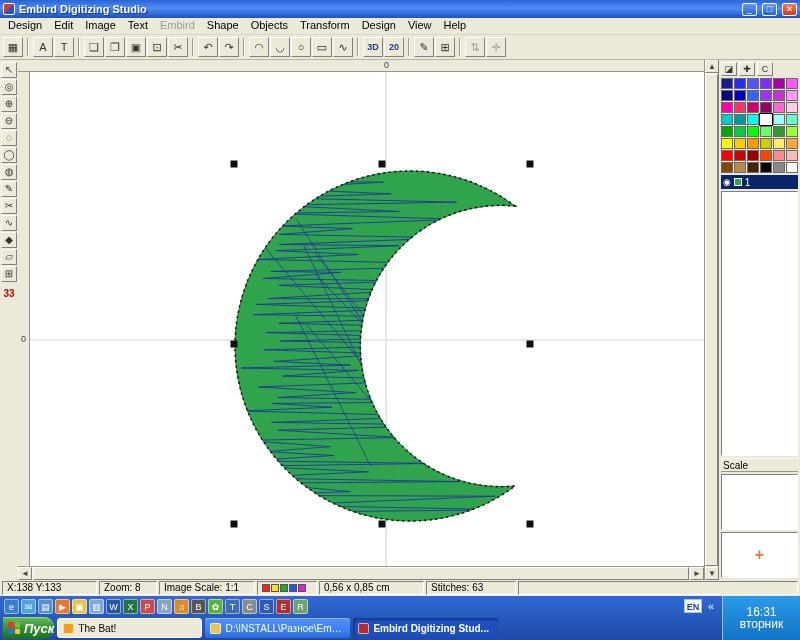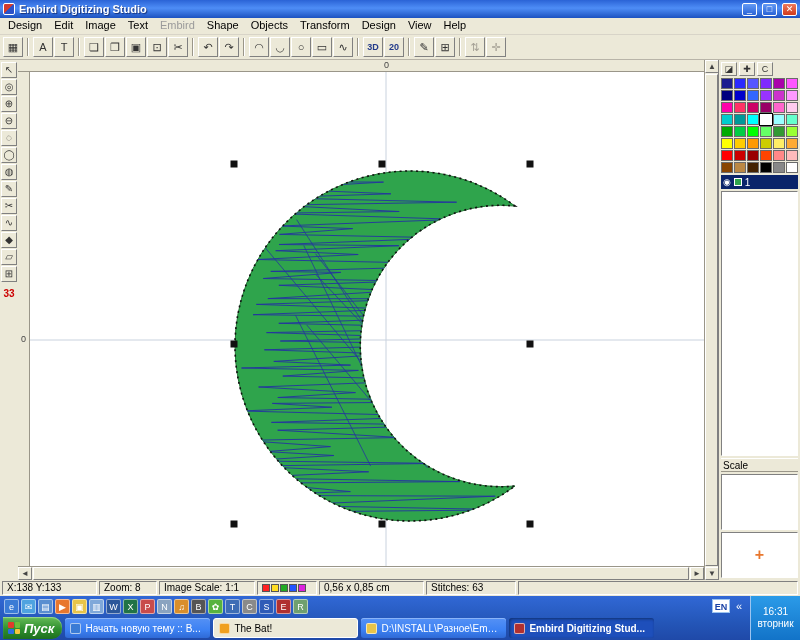--- a/index.html
+++ b/index.html
@@ -76,34 +76,34 @@
   
   .taskbar { height:44px; background:linear-gradient(180deg,#3168d5,#2456b8 60%,#1f49a8); display:flex; color:#fff; }
   .tb-left { flex:1; display:flex; flex-direction:column; min-width:0; }
   .ql-row { height:20px; display:flex; align-items:center; gap:2px; padding:2px 4px; }
   .ql-icon { width:15px; height:15px; border-radius:2px; font-size:9px; line-height:15px; text-align:center; color:#fff;
     border:1px solid rgba(255,255,255,.5); cursor:default; flex:0 0 auto; }
   .lang-box { margin-left:auto; width:18px; height:14px; background:#fff; color:#1941A5; font-size:9px; font-weight:bold;
     text-align:center; line-height:14px; border:1px solid #9cc4f0; }
   .chevron-btn { width:14px; text-align:center; font-size:11px; }
   .task-row { height:24px; display:flex; align-items:center; gap:3px; padding:1px 3px; }
-  .start-btn { height:22px; display:flex; align-items:center; gap:4px; padding:0 8px 0 5px;
+  .start-btn { height:22px; display:flex; align-items:center; gap:4px; padding:0 0 0 5px;
     background:linear-gradient(180deg,#66bb58,#2e8f2e 55%,#1e6f1e); border-radius:0 10px 10px 0;
     font-weight:bold; font-style:italic; font-size:13px; box-shadow:inset 0 1px 1px #9ad98c; cursor:default; }
   .start-flag { width:12px; height:12px; display:grid; grid-template-columns:1fr 1fr; gap:1px; }
   .start-flag i { border-radius:1px; }
   .task-btn { height:20px; min-width:0; flex:1; max-width:145px; display:flex; align-items:center; gap:4px; padding:0 5px;
     background:linear-gradient(180deg,#5591f5,#3C81F3 60%,#2f6ad6); border-radius:3px; font-size:10px; color:#fff;
     box-shadow:inset 0 1px 0 #8ab4f8; cursor:default; }
   .task-btn .task-label { overflow:hidden; white-space:nowrap; text-overflow:ellipsis; }
   .task-btn.light { background:#ECE9D8; color:#000; box-shadow:none; border:1px solid #fff;text-align:right; }
   .task-btn.active { background:#1E4FBB; box-shadow:inset 1px 1px 3px #10306e; font-weight:bold; }
   .task-icon { width:11px; height:11px; border-radius:2px; flex:0 0 auto; border:1px solid rgba(255,255,255,.6); }
-  .clock { width:50px; background:linear-gradient(180deg,#2B9BE8,#1273C8); border-left:1px solid #9cc4f0;
-    display:flex; flex-direction:column; align-items:center; justify-content:center; font-size:10px; line-height:12px; }
+  .clock { width:78px; background:linear-gradient(180deg,#2B9BE8,#1273C8); border-left:1px solid #9cc4f0;
+    display:flex; flex-direction:column; align-items:center; justify-content:center; font-size:12px; line-height:12px; }
 </style>
 </head>
 <body>
 
 <div class="window">
 
   <div class="titlebar">
     <div class="app-icon"></div>
     <span class="title-text">Embird Digitizing Studio</span>
     <div class="cap-btn">_</div>
@@ -345,24 +345,20 @@
         <div class="start-btn">
           <span class="start-flag">
             <i style="background:#e23c2c"></i>
               <i style="background:#6fbf3a"></i>
             <i style="background:#2a6ee0"></i>
               <i style="background:#f5c63c"></i>
           </span>
           <span>Пуск</span>
         </div>
         <div id="tasks" style="display:flex;flex:1;gap:3px;min-width:0">
-            <div class="task-btn">
-              <span class="task-icon" style="background: rgb(58, 123, 213);"></span>
-              <span class="task-label">Начать новую тему :: В...</span>
-            </div>
             <div class="task-btn light">
               <span class="task-icon" style="background: rgb(240, 160, 32);"></span>
               <span class="task-label">The Bat!</span>
             </div>
             <div class="task-btn">
               <span class="task-icon" style="background: rgb(232, 196, 74);"></span>
               <span class="task-label">D:\INSTALL\Разное\Embird</span>
             </div>
             <div class="task-btn active">
               <span class="task-icon" style="background: rgb(176, 48, 48);"></span>

